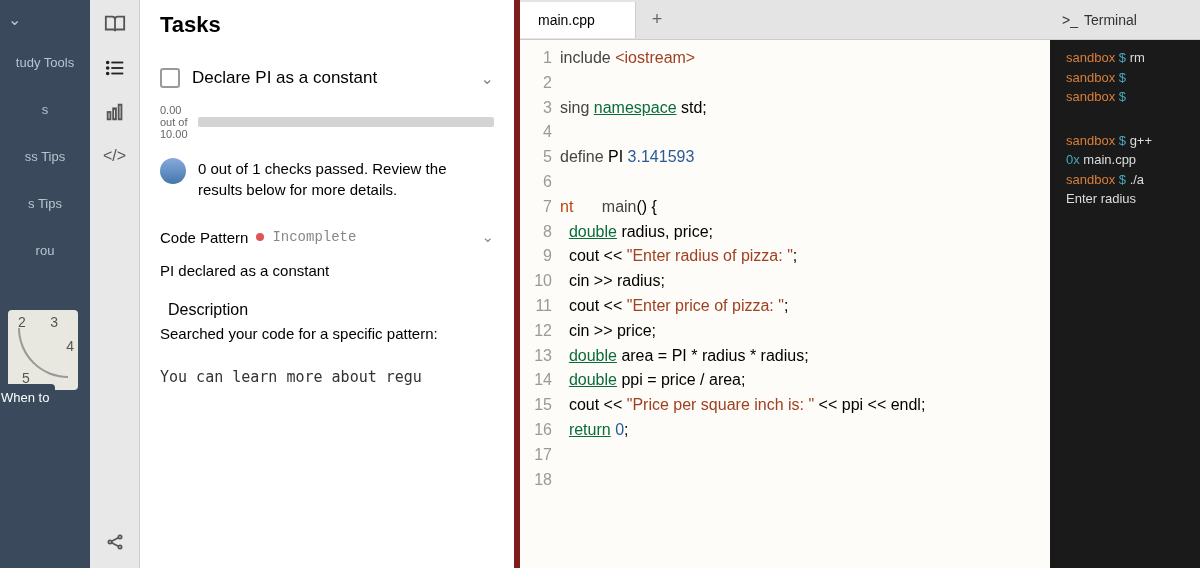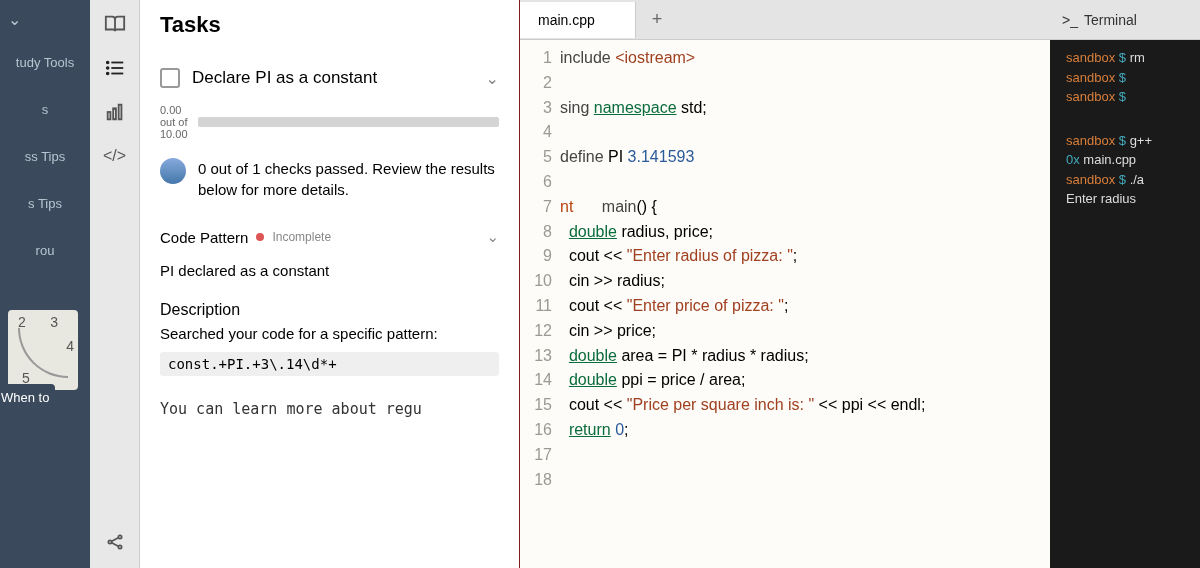--- a/index.html
+++ b/index.html
@@ -15,38 +15,38 @@
 .spiral-num.n3 { top: 4px; right: 20px; }
 .spiral-num.n4 { top: 28px; right: 4px; }
 .spiral-num.n5 { bottom: 4px; left: 14px; }
 .spiral-curve { position: absolute; border: 2px solid #999; border-radius: 0 0 0 60px; border-top: none; border-right: none; width: 50px; height: 50px; top: 18px; left: 10px; }
 .when-to { background: #3a4a5c; color: #fff; font-size: 13px; padding: 6px; border-radius: 4px; position: absolute; bottom: -5px; left: -5px; }
 
 .icon-col { width: 50px; background: #e8e8e8; display: flex; flex-direction: column; align-items: center; padding-top: 12px; gap: 20px; border-right: 1px solid #ccc; }
 .icon-col .ic { width: 24px; height: 24px; cursor: pointer; display: flex; align-items: center; justify-content: center; color: #555; }
 .icon-col .ic.active { color: #222; }
 
-.tasks-panel { width: 380px; background: #fff; display: flex; flex-direction: column; border-right: 1px solid #7f1d1d; }
+.tasks-panel { width: 380px; background: #fff; display: flex; flex-direction: column; border-right: 6px solid #7f1d1d; }
 .tasks-header { padding: 12px 20px; font-size: 22px; font-weight: bold; }
 .task-card { padding: 10px 16px; }
 .task-title-row { display: flex; align-items: center; gap: 12px; padding: 8px 4px; }
 .task-check { width: 20px; height: 20px; border: 2px solid #999; border-radius: 3px; }
 .task-title { font-size: 17px; }
 .chevron { margin-left: auto; color: #888; }
 .progress-row { display: flex; align-items: center; gap: 10px; padding: 8px 4px; font-size: 11px; color: #666; }
 .progress-bar { flex: 1; height: 10px; background: #d4d4d4; border-radius: 2px; }
 .prog-label { display: flex; flex-direction: column; line-height: 1.1; }
 .result-row { display: flex; align-items: flex-start; gap: 12px; padding: 10px 4px; }
 .robot { width: 26px; height: 26px; background: linear-gradient(#8ad, #47a); border-radius: 50%; flex-shrink: 0; }
 .result-text { font-size: 15px; line-height: 1.4; }
 .checks-heading { font-size: 16px; padding: 18px 20px 8px; }
 .check-item { display: flex; align-items: center; gap: 8px; padding: 8px 20px; font-size: 15px; }
 .dot { width: 8px; height: 8px; border-radius: 50%; }
 .dot.red { background: #d55; }
-.desc-heading { font-size: 16px; padding: 14px 20px 6px; }
+.desc-heading { font-size: 16px; padding: 14px 28px 6px; }
 .desc-text { font-size: 15px; padding: 0 20px 6px; }
 .code-inline { font-family: Consolas, monospace; background: #efefef; padding: 4px 8px; border-radius: 3px; display: inline-block; margin: 4px 20px; font-size: 14px; }
 .learn-more { font-family: Consolas, monospace; font-size: 15px; padding: 20px; color: #333; }
 
 .editor-area { flex: 1; display: flex; flex-direction: column; background: #fdfdfd; }
 .tab-bar { display: flex; align-items: center; background: #e4e4e4; height: 40px; border-bottom: 1px solid #ccc; }
 .tab { padding: 10px 40px 10px 18px; background: #fff; border-right: 1px solid #ccc; font-size: 14px; position: relative; }
 .tab-add { padding: 10px 16px; color: #666; cursor: pointer; font-size: 18px; }
 .code-body { flex: 1; display: flex; font-family: Consolas, "Courier New", monospace; font-size: 16px; line-height: 1.55; background: #fdfcf8; overflow: hidden; }
 .gutter { width: 40px; text-align: right; color: #9a9a92; padding: 6px 8px 6px 0; user-select: none; }
@@ -144,29 +144,28 @@
       <div class="progress-bar"></div>
     </div>
     <div class="result-row">
       <div class="robot"></div>
       <div class="result-text">0 out of 1 checks passed. Review the results below for more details.</div>
     </div>
   </div>
   <div class="check-item">
     <span>Code Pattern</span>
     <span class="dot red"></span>
-    <span style="color:#888;font-size:12px;">Incomplete</span>
+    <span style="color:#888;font-size:14px;font-family:Liberation Mono, monospace;">Incomplete</span>
     <span class="chevron" style="margin-left:auto;">⌄</span>
   </div>
   <div class="check-item">
     <span>PI  declared as a constant</span>
   </div>
   <div class="desc-heading">Description</div>
   <div class="desc-text">Searched your code for a specific pattern:</div>
-  <div class="code-inline">const.+PI.+3\.14\d*+</div>
   <div class="learn-more">You can learn more about regu</div>
 </div>
 
 <div class="editor-area">
   <div class="tab-bar">
     <div class="tab">main.cpp</div>
     <div class="tab-add">+</div>
   </div>
   <div class="code-body">
     <div class="gutter" id="gutter">

